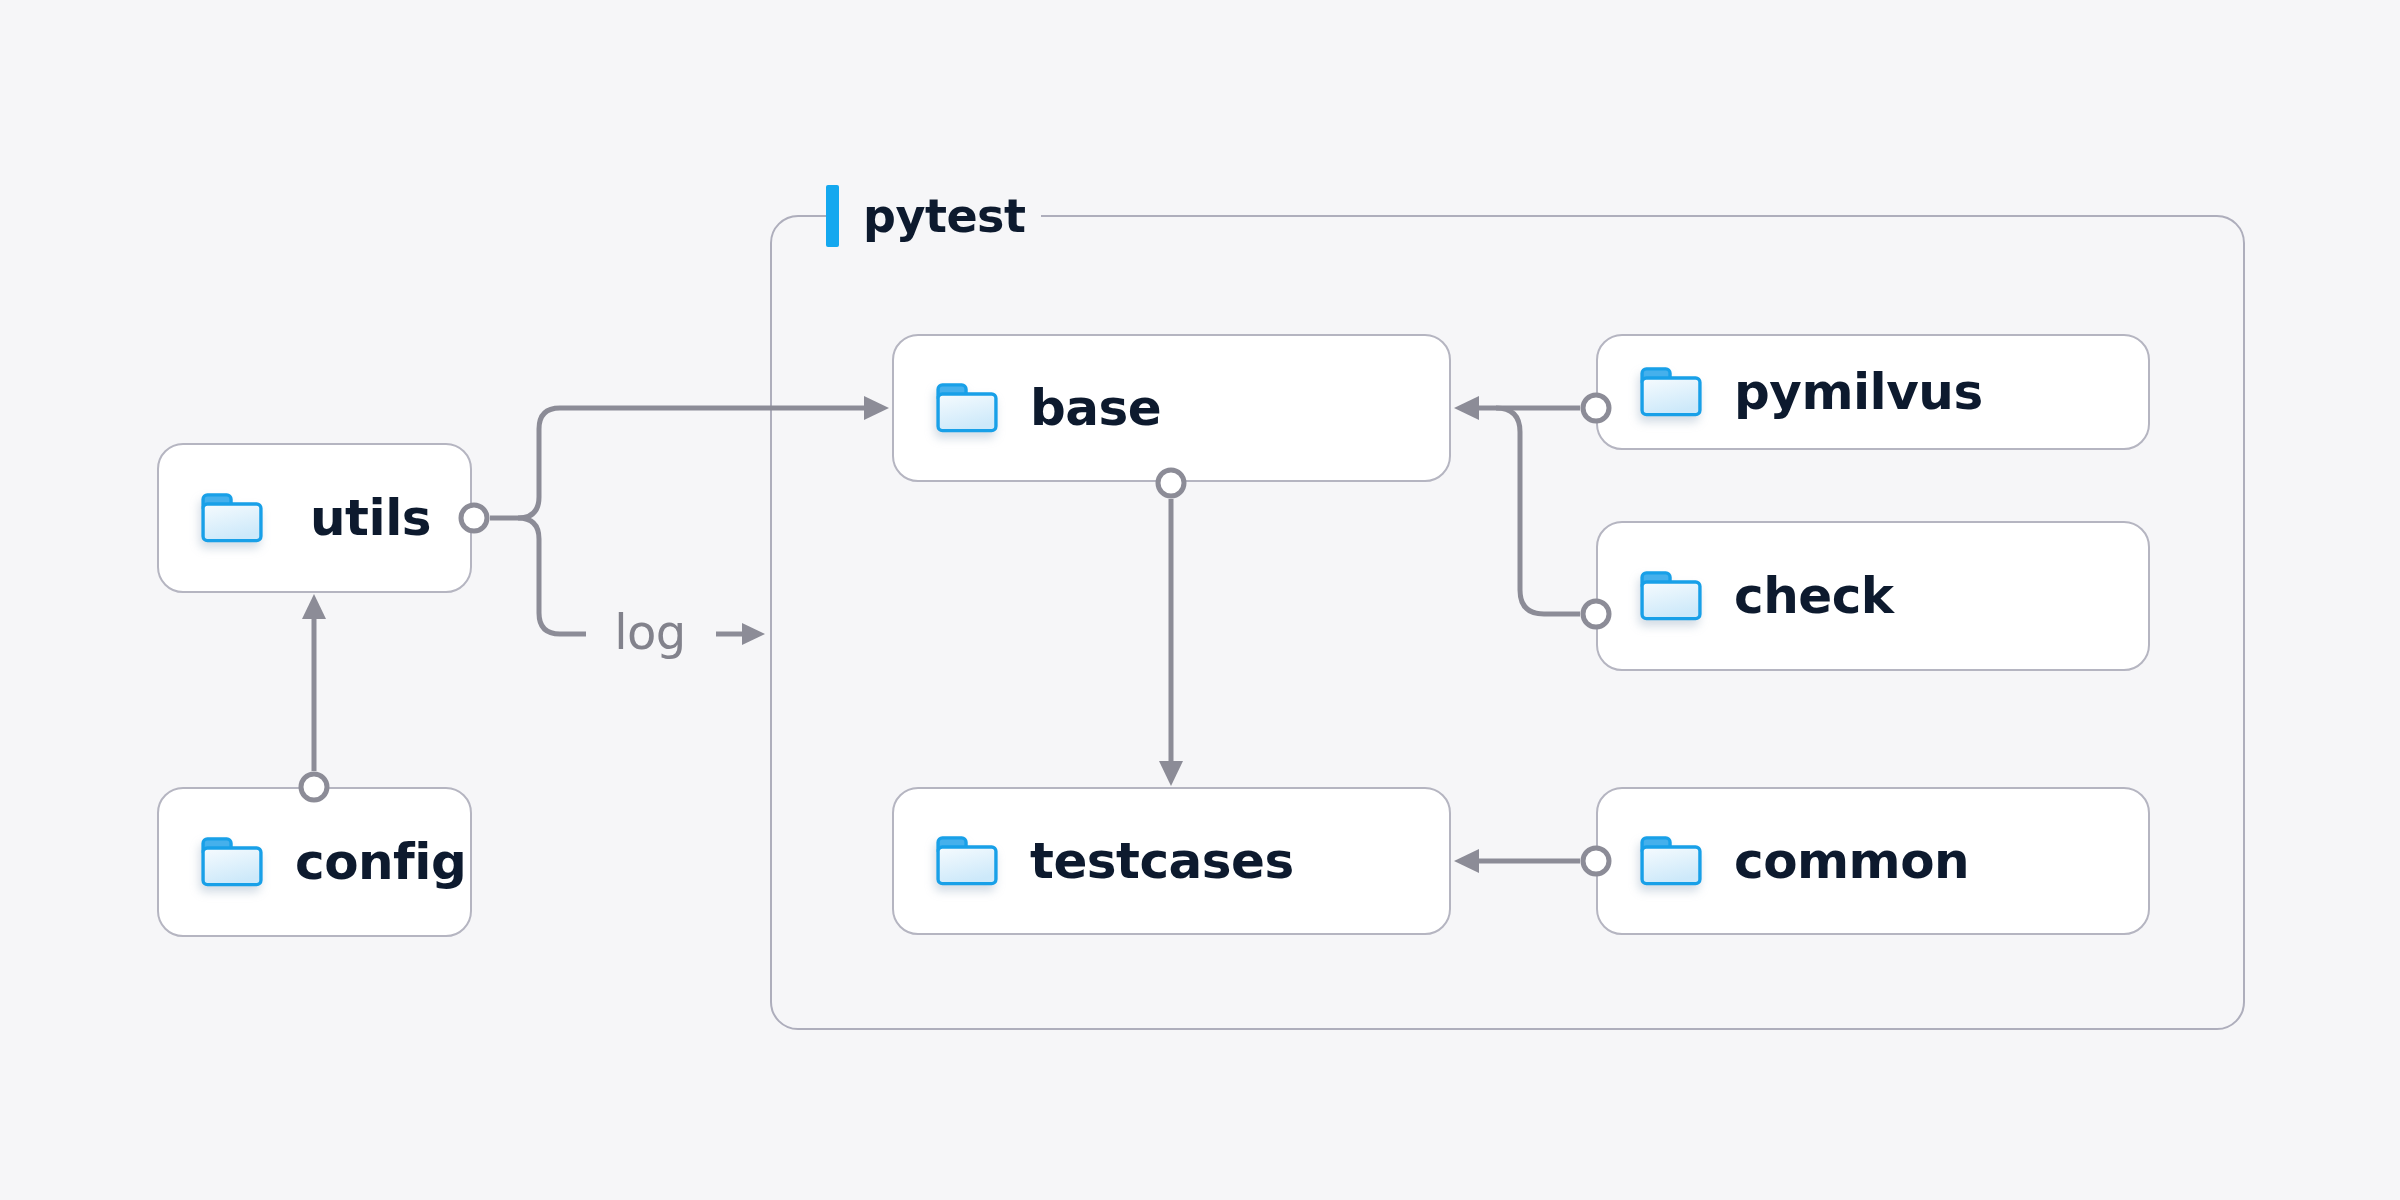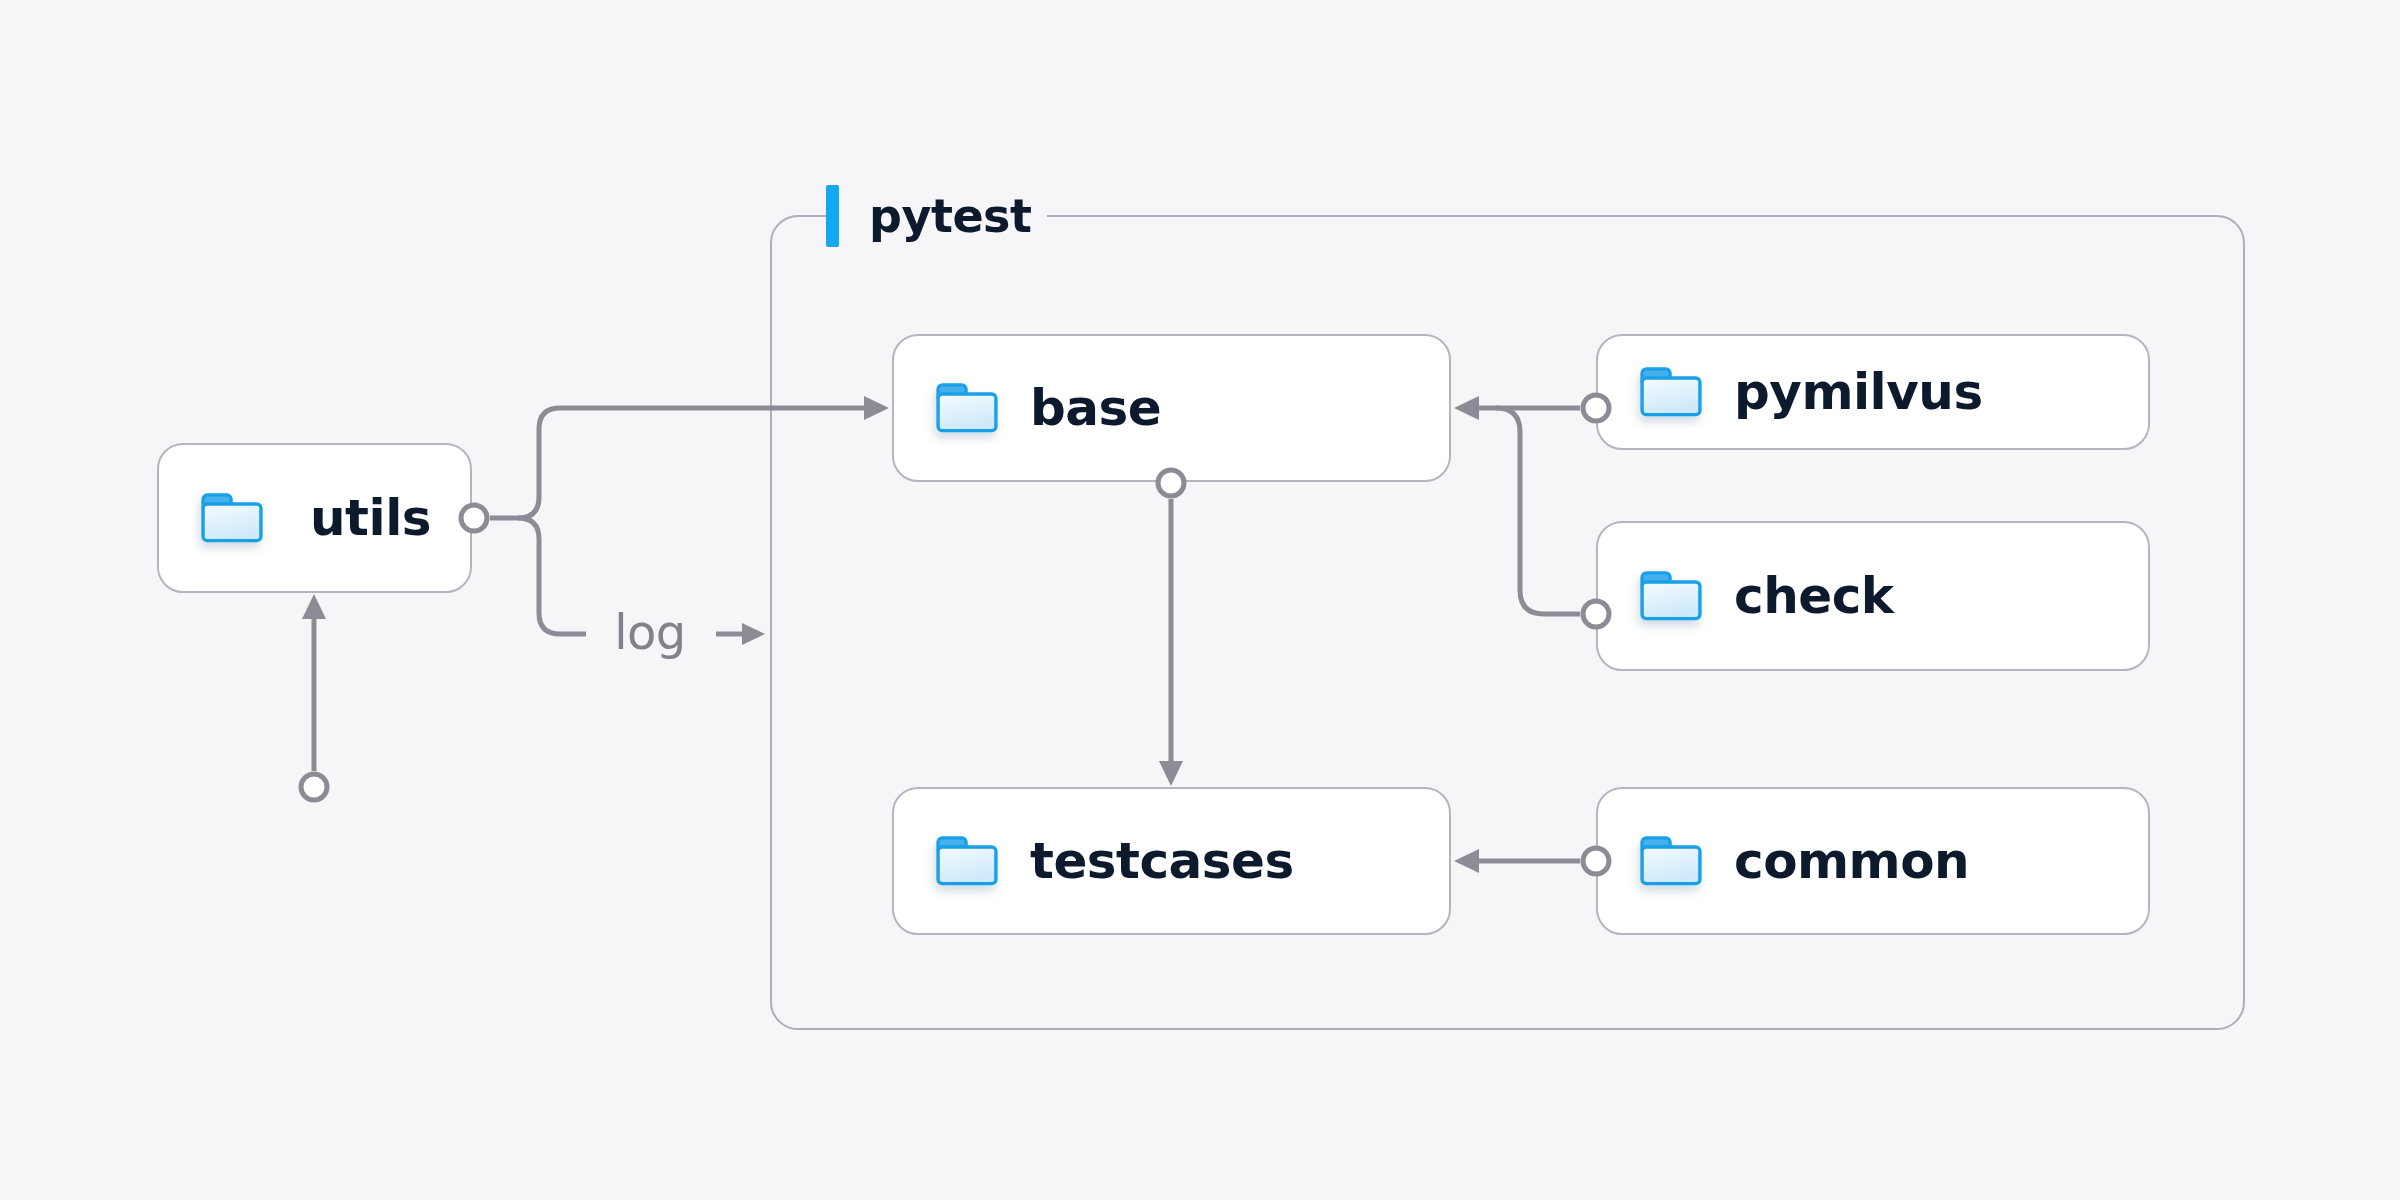--- a/index.html
+++ b/index.html
@@ -26,21 +26,21 @@
     background: transparent;
     box-sizing: border-box;
     z-index: 1;
   }
   .group-label {
     position: absolute;
     left: 826px; top: 185px;
     height: 62px;
     display: flex;
     align-items: center;
-    gap: 30px;
+    gap: 24px;
     background: var(--page-bg, #f6f6f8);
     padding-right: 16px;
     z-index: 4;
   }
   .accent-bar {
     display: inline-block;
     width: 13px; height: 62px;
     background: var(--accent, #14a8ef);
     border-radius: 2px;
   }
@@ -141,20 +141,29 @@
   <div class="node" id="node-utils">
     <span class="folder">
       <svg viewBox="0 0 68 56">
           <rect x="4" y="4" width="29" height="17" rx="4.5" fill="#45b0ec" stroke="#18a0e8" stroke-width="3.5"></rect>
           <rect x="4" y="13.5" width="60" height="38" rx="4.5" fill="url(#folderFill)" stroke="#18a0e8" stroke-width="3.5"></rect>
         </svg>
     </span>
     <span class="label">utils</span>
   </div>
 
+  <div class="node" id="node-config">
+    <span class="folder">
+      <svg viewBox="0 0 68 56">
+          <rect x="4" y="4" width="29" height="17" rx="4.5" fill="#45b0ec" stroke="#18a0e8" stroke-width="3.5"></rect>
+          <rect x="4" y="13.5" width="60" height="38" rx="4.5" fill="url(#folderFill)" stroke="#18a0e8" stroke-width="3.5"></rect>
+        </svg>
+    </span>
+    <span class="label">config</span>
+  </div>
 
   <div class="node" id="node-base">
     <span class="folder">
       <svg viewBox="0 0 68 56">
           <rect x="4" y="4" width="29" height="17" rx="4.5" fill="#45b0ec" stroke="#18a0e8" stroke-width="3.5"></rect>
           <rect x="4" y="13.5" width="60" height="38" rx="4.5" fill="url(#folderFill)" stroke="#18a0e8" stroke-width="3.5"></rect>
         </svg>
     </span>
     <span class="label">base</span>
   </div>

